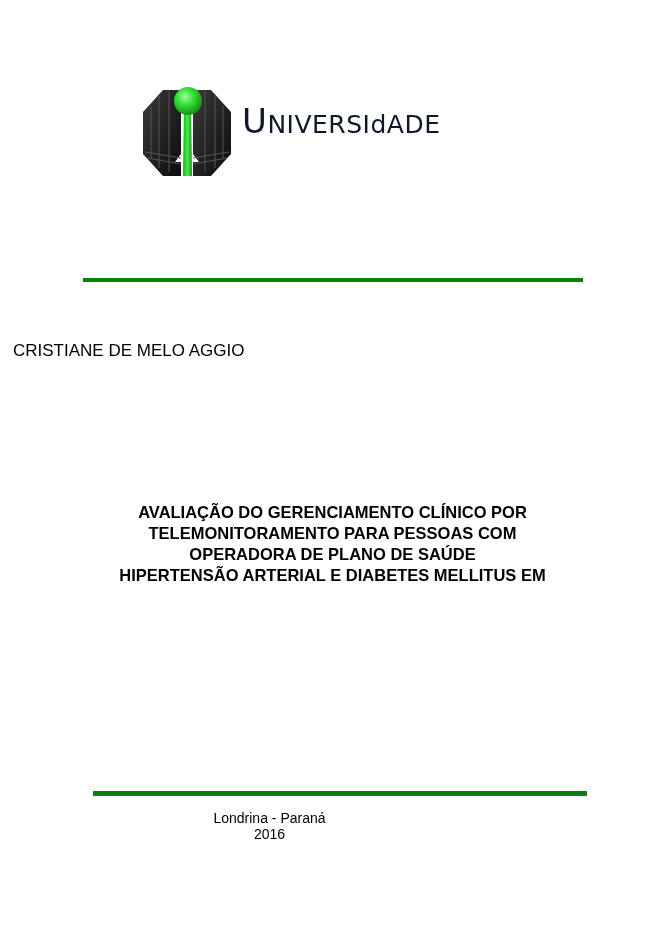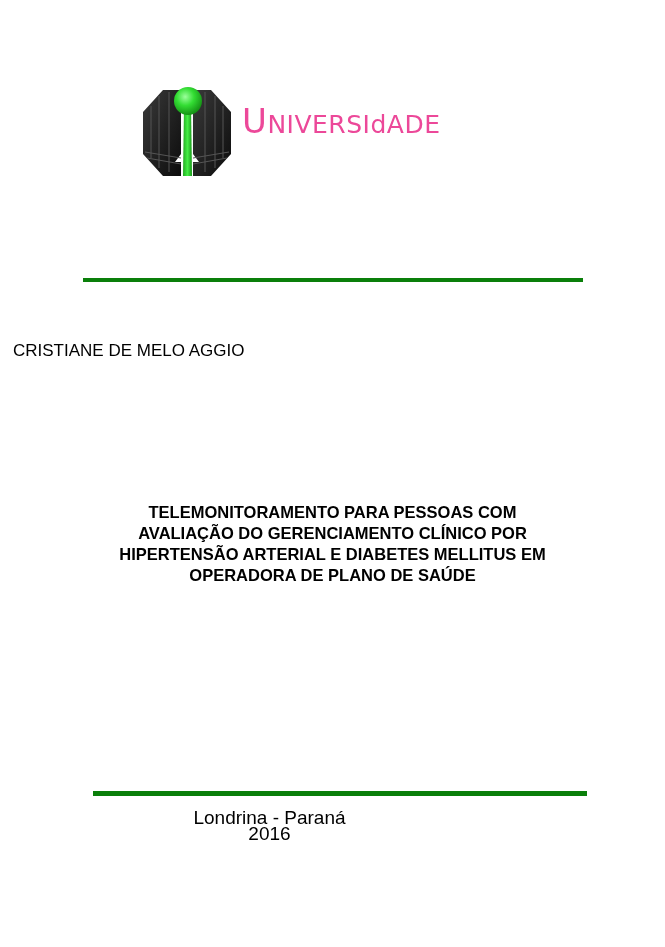--- a/index.html
+++ b/index.html
@@ -1,30 +1,30 @@
 <!DOCTYPE html>
 <html><head>
 <meta charset="utf-8">
 <style>
   html, body { margin: 0; padding: 0; background: #ffffff; }
   body { width: 665px; height: 947px; position: relative; overflow: hidden; }
   .logo-mark { position: absolute; left: 141px; top: 82px; width: 92px; height: 98px; }
-  .logo-text { position: absolute; left: 242px; top: 106px; font-family: "DejaVu Sans", sans-serif; color: #ec4899; }
+  .logo-text { position: absolute; left: 242px; top: 106px; font-family: "DejaVu Sans", sans-serif; color: #0f172a; }
   .logo-line { display: block; white-space: nowrap; line-height: 31px; font-size: 34px; letter-spacing: 0.5px; }
   .logo-line .sc { font-size: 25px; }
   .rule { position: absolute; height: 4px; background: #0a7f0a; }
   .rule-top { left: 83px; top: 278px; width: 500px; }
   .rule-bottom { left: 93px; top: 791px; width: 494px; height: 5px; }
   .author { position: absolute; left: 13px; width: 665px; top: 341px; text-align: left;
             font-family: "Liberation Sans", sans-serif; font-size: 17px; color: #000; }
   .title { position: absolute; left: 60px; width: 545px; top: 502px; text-align: center;
            font-family: "Liberation Sans", sans-serif; font-weight: bold; font-size: 16.5px; line-height: 21px; color: #000; }
   .title div { white-space: nowrap; }
   .footer { position: absolute; left: 0; width: 539px; top: 810px; text-align: center;
-            font-family: "Liberation Sans", sans-serif; font-size: 19px; line-height: 16px; color: #000; }
+            font-family: "Liberation Sans", sans-serif; font-size: 14px; line-height: 16px; color: #000; }
 </style>
 </head>
 <body>
 
 <div>
   <svg class="logo-mark" viewBox="0 0 92 98" xmlns="http://www.w3.org/2000/svg">
     <defs>
       <radialGradient id="ball" cx="0.4" cy="0.35" r="0.7">
         <stop offset="0" stop-color="#9cff9c"></stop>
         <stop offset="0.45" stop-color="#33dd33"></stop>
@@ -66,24 +66,24 @@
   <div class="logo-text">
     <span class="logo-line"><span>U</span><span class="sc">NIVERSIdADE</span></span>
   </div>
 </div>
 
 <div class="rule rule-top"></div>
 
 <div class="author">CRISTIANE DE MELO AGGIO</div>
 
 <div class="title">
+  <div>AVALIAÇÃO DO GERENCIAMENTO CLÍNICO POR</div>
   <div>TELEMONITORAMENTO PARA PESSOAS COM</div>
-  <div>AVALIAÇÃO DO GERENCIAMENTO CLÍNICO POR</div>
+  <div>OPERADORA DE PLANO DE SAÚDE</div>
   <div>HIPERTENSÃO ARTERIAL E DIABETES MELLITUS EM</div>
-  <div>OPERADORA DE PLANO DE SAÚDE</div>
 </div>
 
 <div class="rule rule-bottom"></div>
 
 <div class="footer">
   <div>Londrina - Paraná</div>
   <div>2016</div>
 </div>
 
 </body></html>

